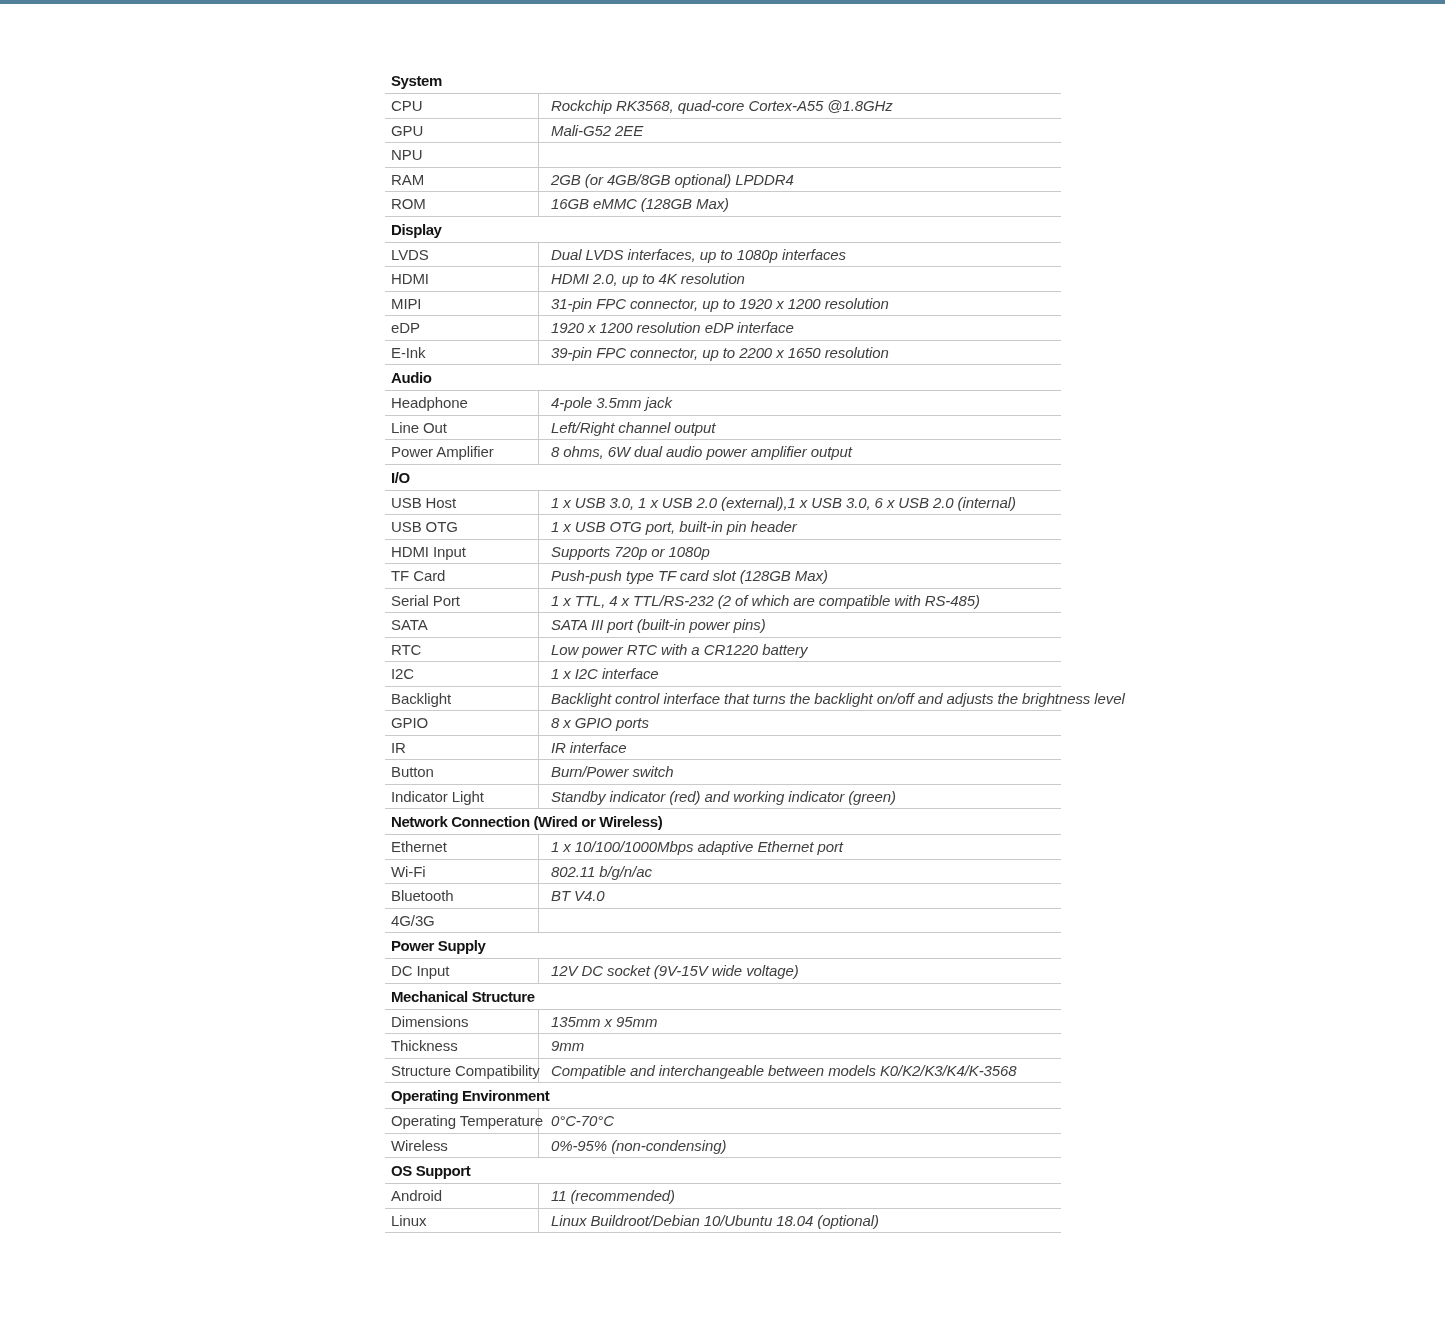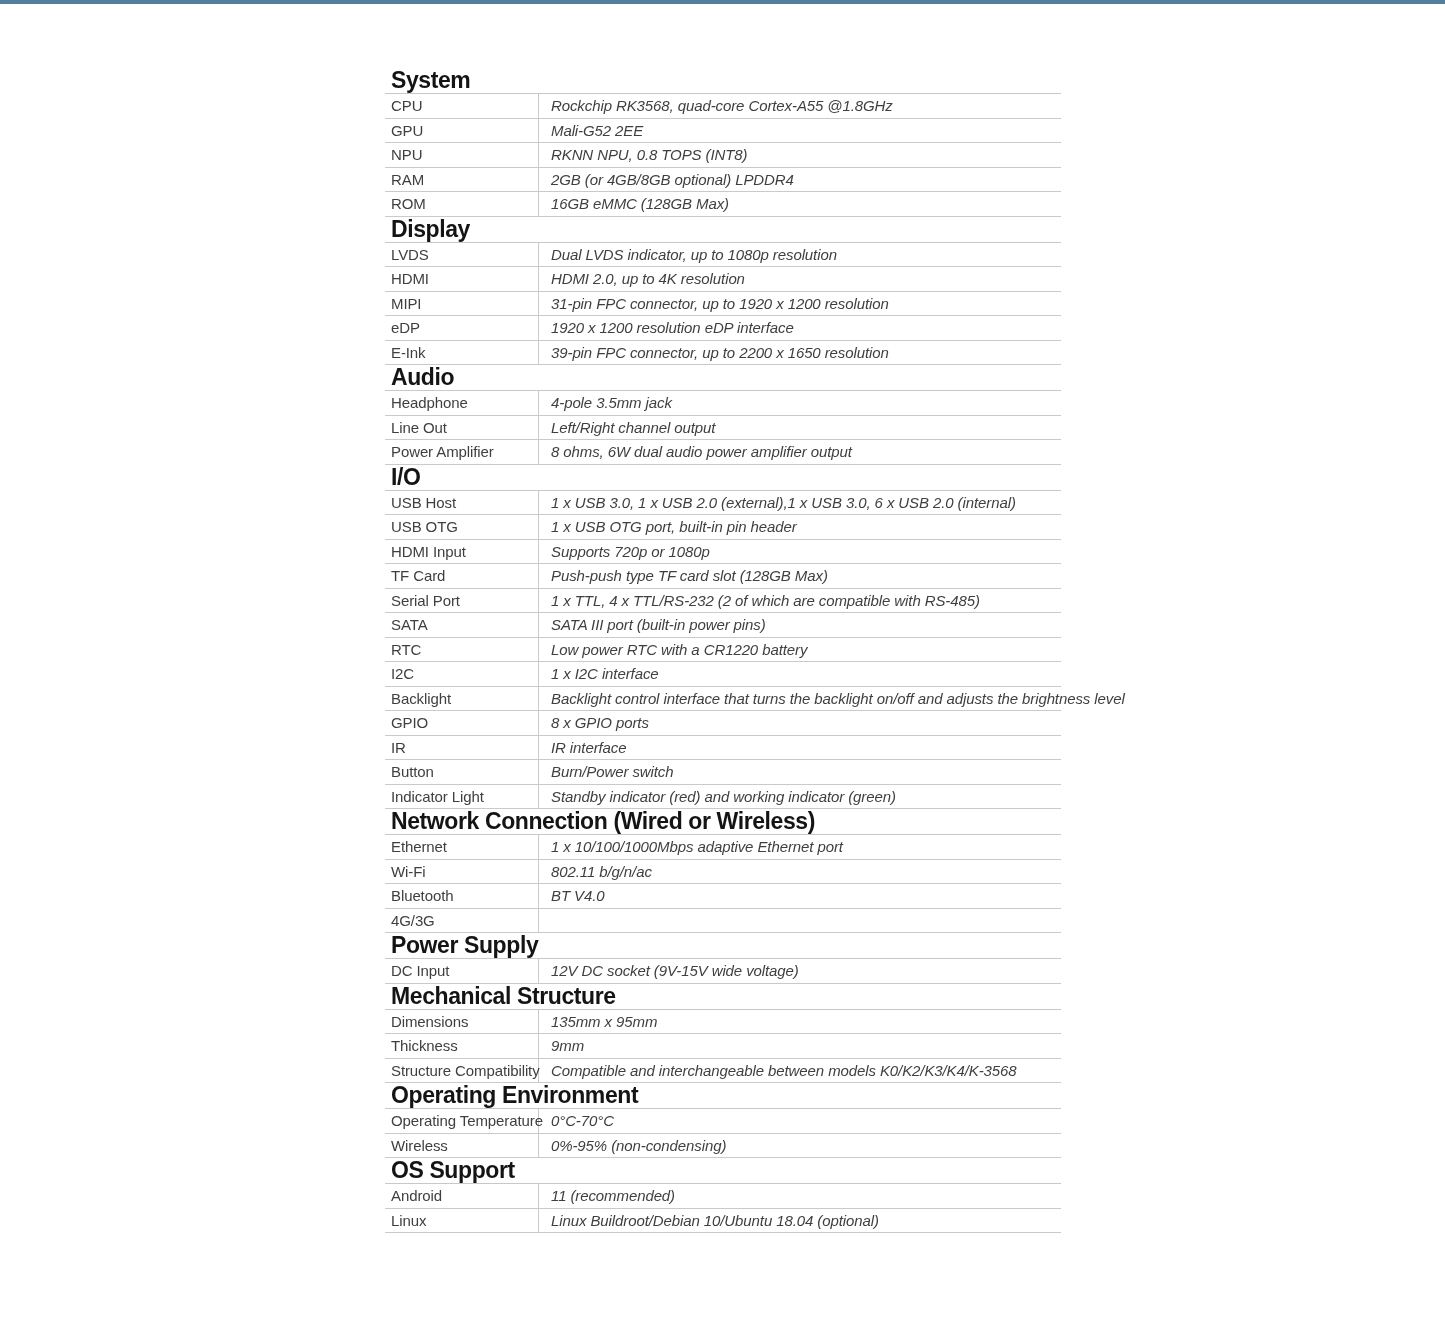--- a/index.html
+++ b/index.html
@@ -24,21 +24,21 @@
   .spec-sheet {
     position: absolute;
     left: 385px;
     top: 68px;
     width: 676px;
   }
   .spec-section { margin: 0; padding: 0; }
   .section-title {
     margin: 0;
     padding: 2px 0 2px 6px;
-    font-size: 23px;
+    font-size: 15px;
     line-height: 21px;
     font-weight: bold;
     color: #141414;
     letter-spacing: -0.4px;
     border-bottom: 1px solid #c8c8c8;
     white-space: nowrap;
   }
   .spec-row {
     display: flex;
     align-items: stretch;
@@ -79,41 +79,40 @@
     <div class="cell value">Rockchip RK3568, quad-core Cortex-A55 @1.8GHz</div>
   </div>
 
   <div class="spec-row">
     <div class="cell label">GPU</div>
     <div class="cell value">Mali-G52 2EE</div>
   </div>
 
   <div class="spec-row">
     <div class="cell label">NPU</div>
-    <div class="cell value">RKNN NPU, 0.8 TOPS (INT8)</div>
   </div>
 
   <div class="spec-row">
     <div class="cell label">RAM</div>
     <div class="cell value">2GB (or 4GB/8GB optional) LPDDR4</div>
   </div>
 
   <div class="spec-row">
     <div class="cell label">ROM</div>
     <div class="cell value">16GB eMMC (128GB Max)</div>
   </div>
 </div>
   </section>
 
   <section class="spec-section">
     <h2 class="section-title">Display</h2>
     <div class="rows">
   <div class="spec-row">
     <div class="cell label">LVDS</div>
-    <div class="cell value">Dual LVDS indicator, up to 1080p resolution</div>
+    <div class="cell value">Dual LVDS interfaces, up to 1080p interfaces</div>
   </div>
 
   <div class="spec-row">
     <div class="cell label">HDMI</div>
     <div class="cell value">HDMI 2.0, up to 4K resolution</div>
   </div>
 
   <div class="spec-row">
     <div class="cell label">MIPI</div>
     <div class="cell value">31-pin FPC connector, up to 1920 x 1200 resolution</div>

